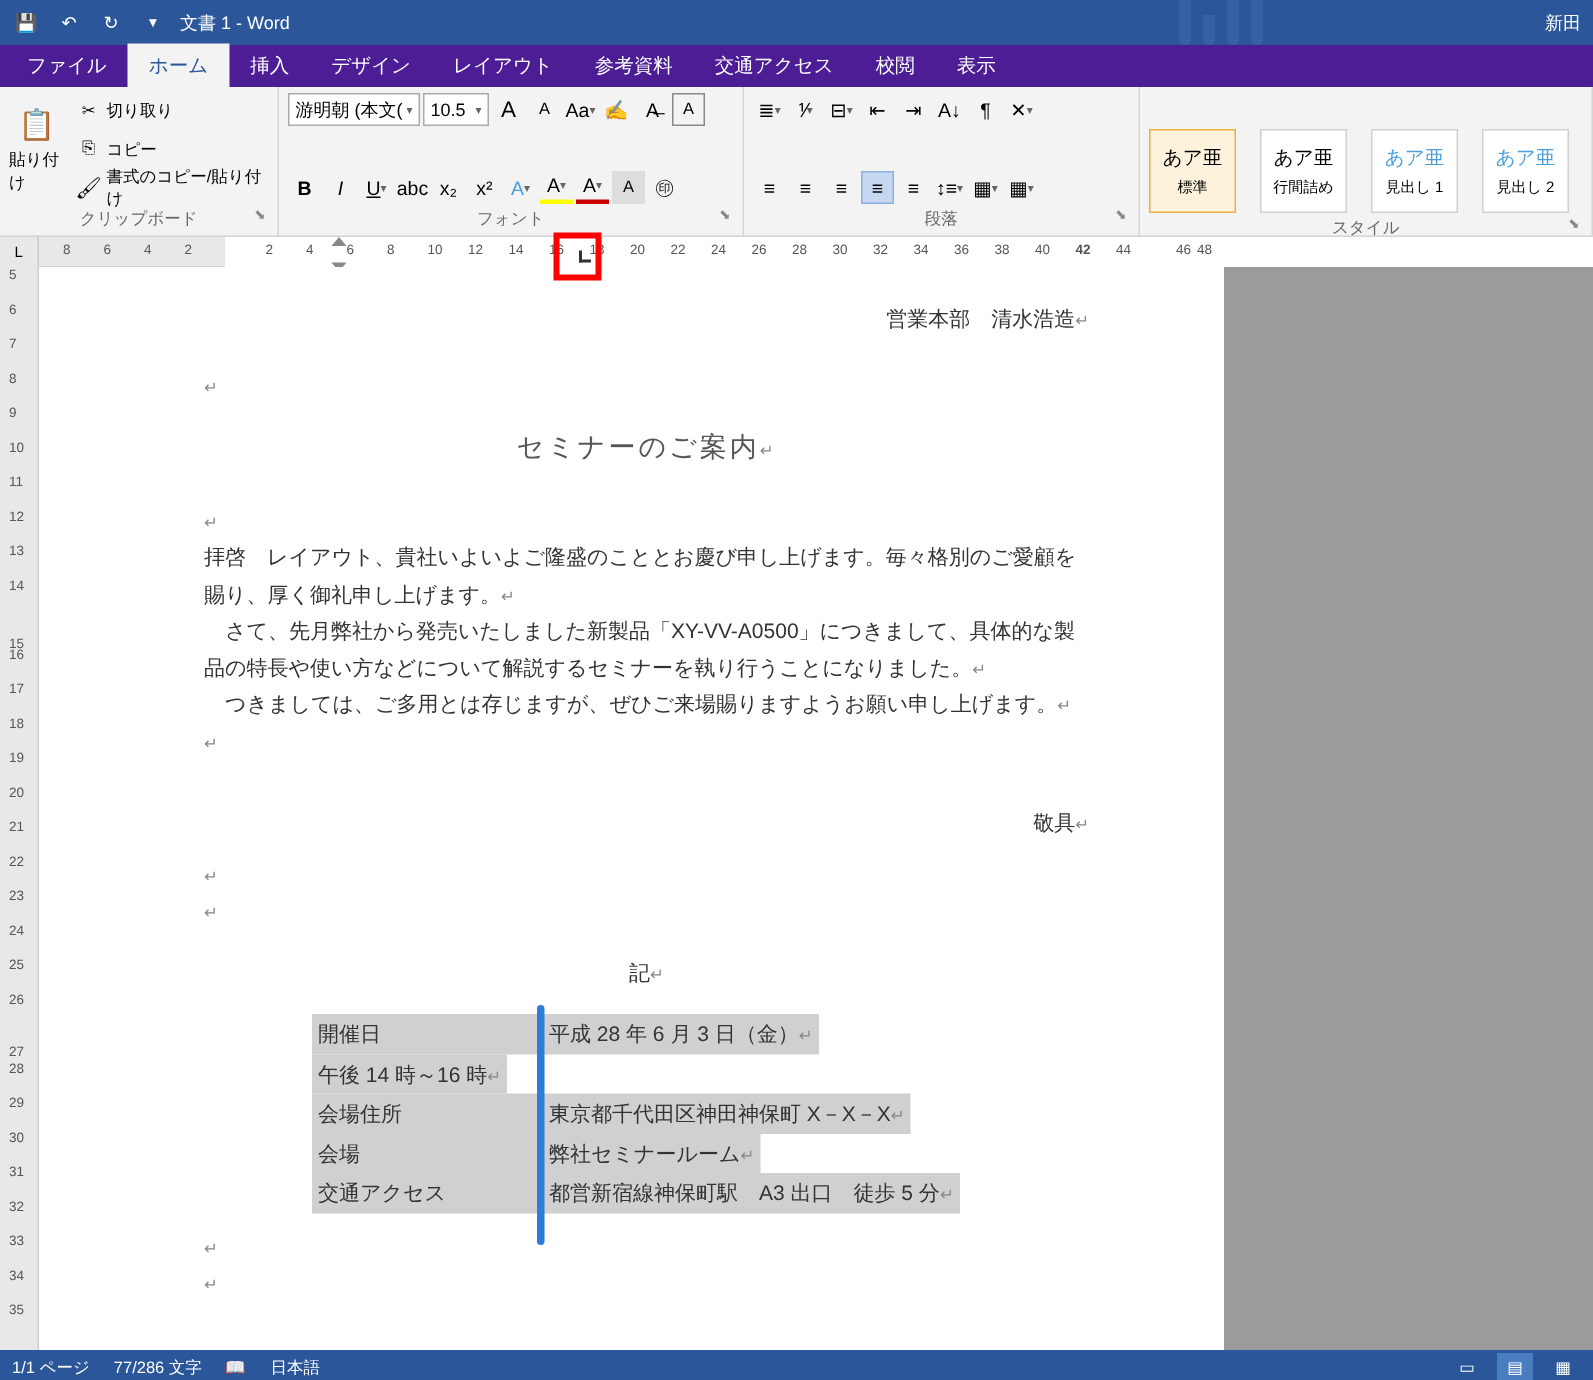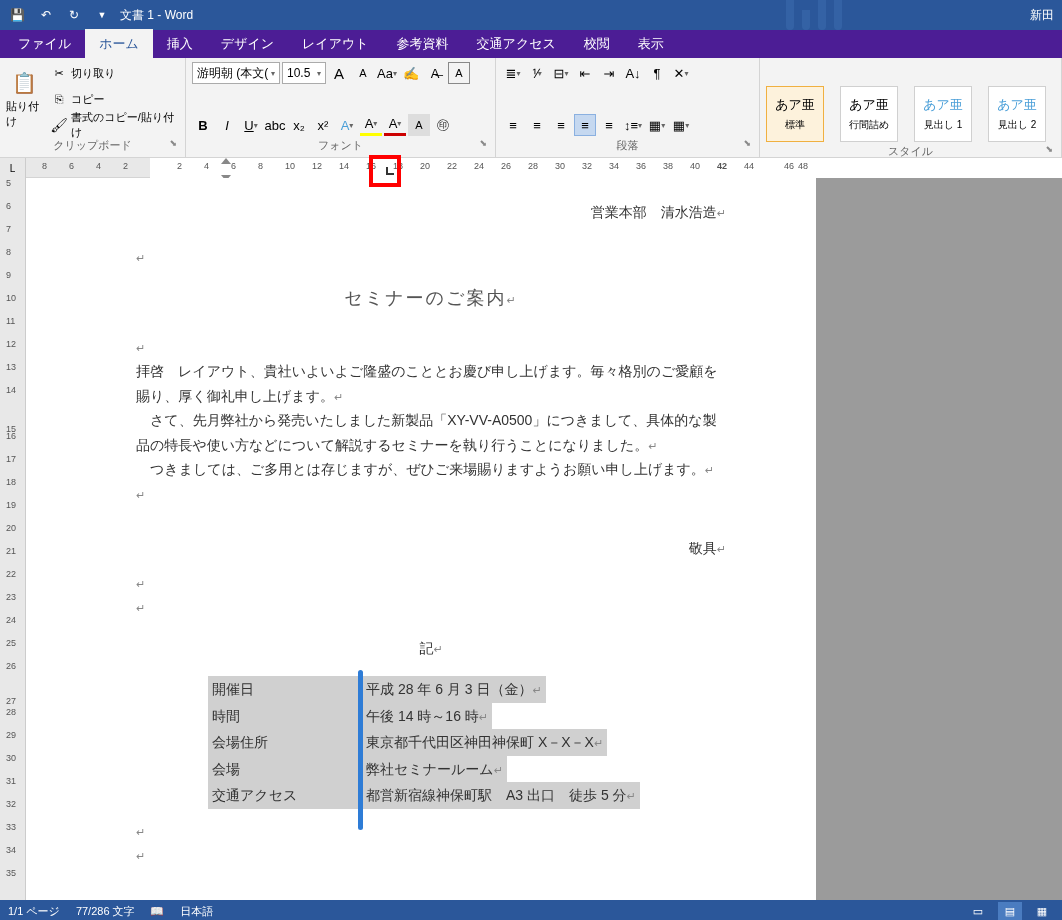--- a/index.html
+++ b/index.html
@@ -332,21 +332,20 @@
       <p><span class="enter">↵</span></p>
       <div class="ki"><span>記</span><span class="enter">↵</span></div>
       <div class="tbl">
         <div class="blue-line"></div>
         <div id="tbl-rows">
             <div class="tbl-row">
               <div class="c1">開催日</div>
               <div class="c2">平成 28 年 6 月 3 日（金）<span class="enter">↵</span></div>
             </div>
             <div class="tbl-row">
-              <div class="c1">時間</div>
               <div class="c2">午後 14 時～16 時<span class="enter">↵</span></div>
             </div>
             <div class="tbl-row">
               <div class="c1">会場住所</div>
               <div class="c2">東京都千代田区神田神保町 X－X－X<span class="enter">↵</span></div>
             </div>
             <div class="tbl-row">
               <div class="c1">会場</div>
               <div class="c2">弊社セミナールーム<span class="enter">↵</span></div>
             </div>

